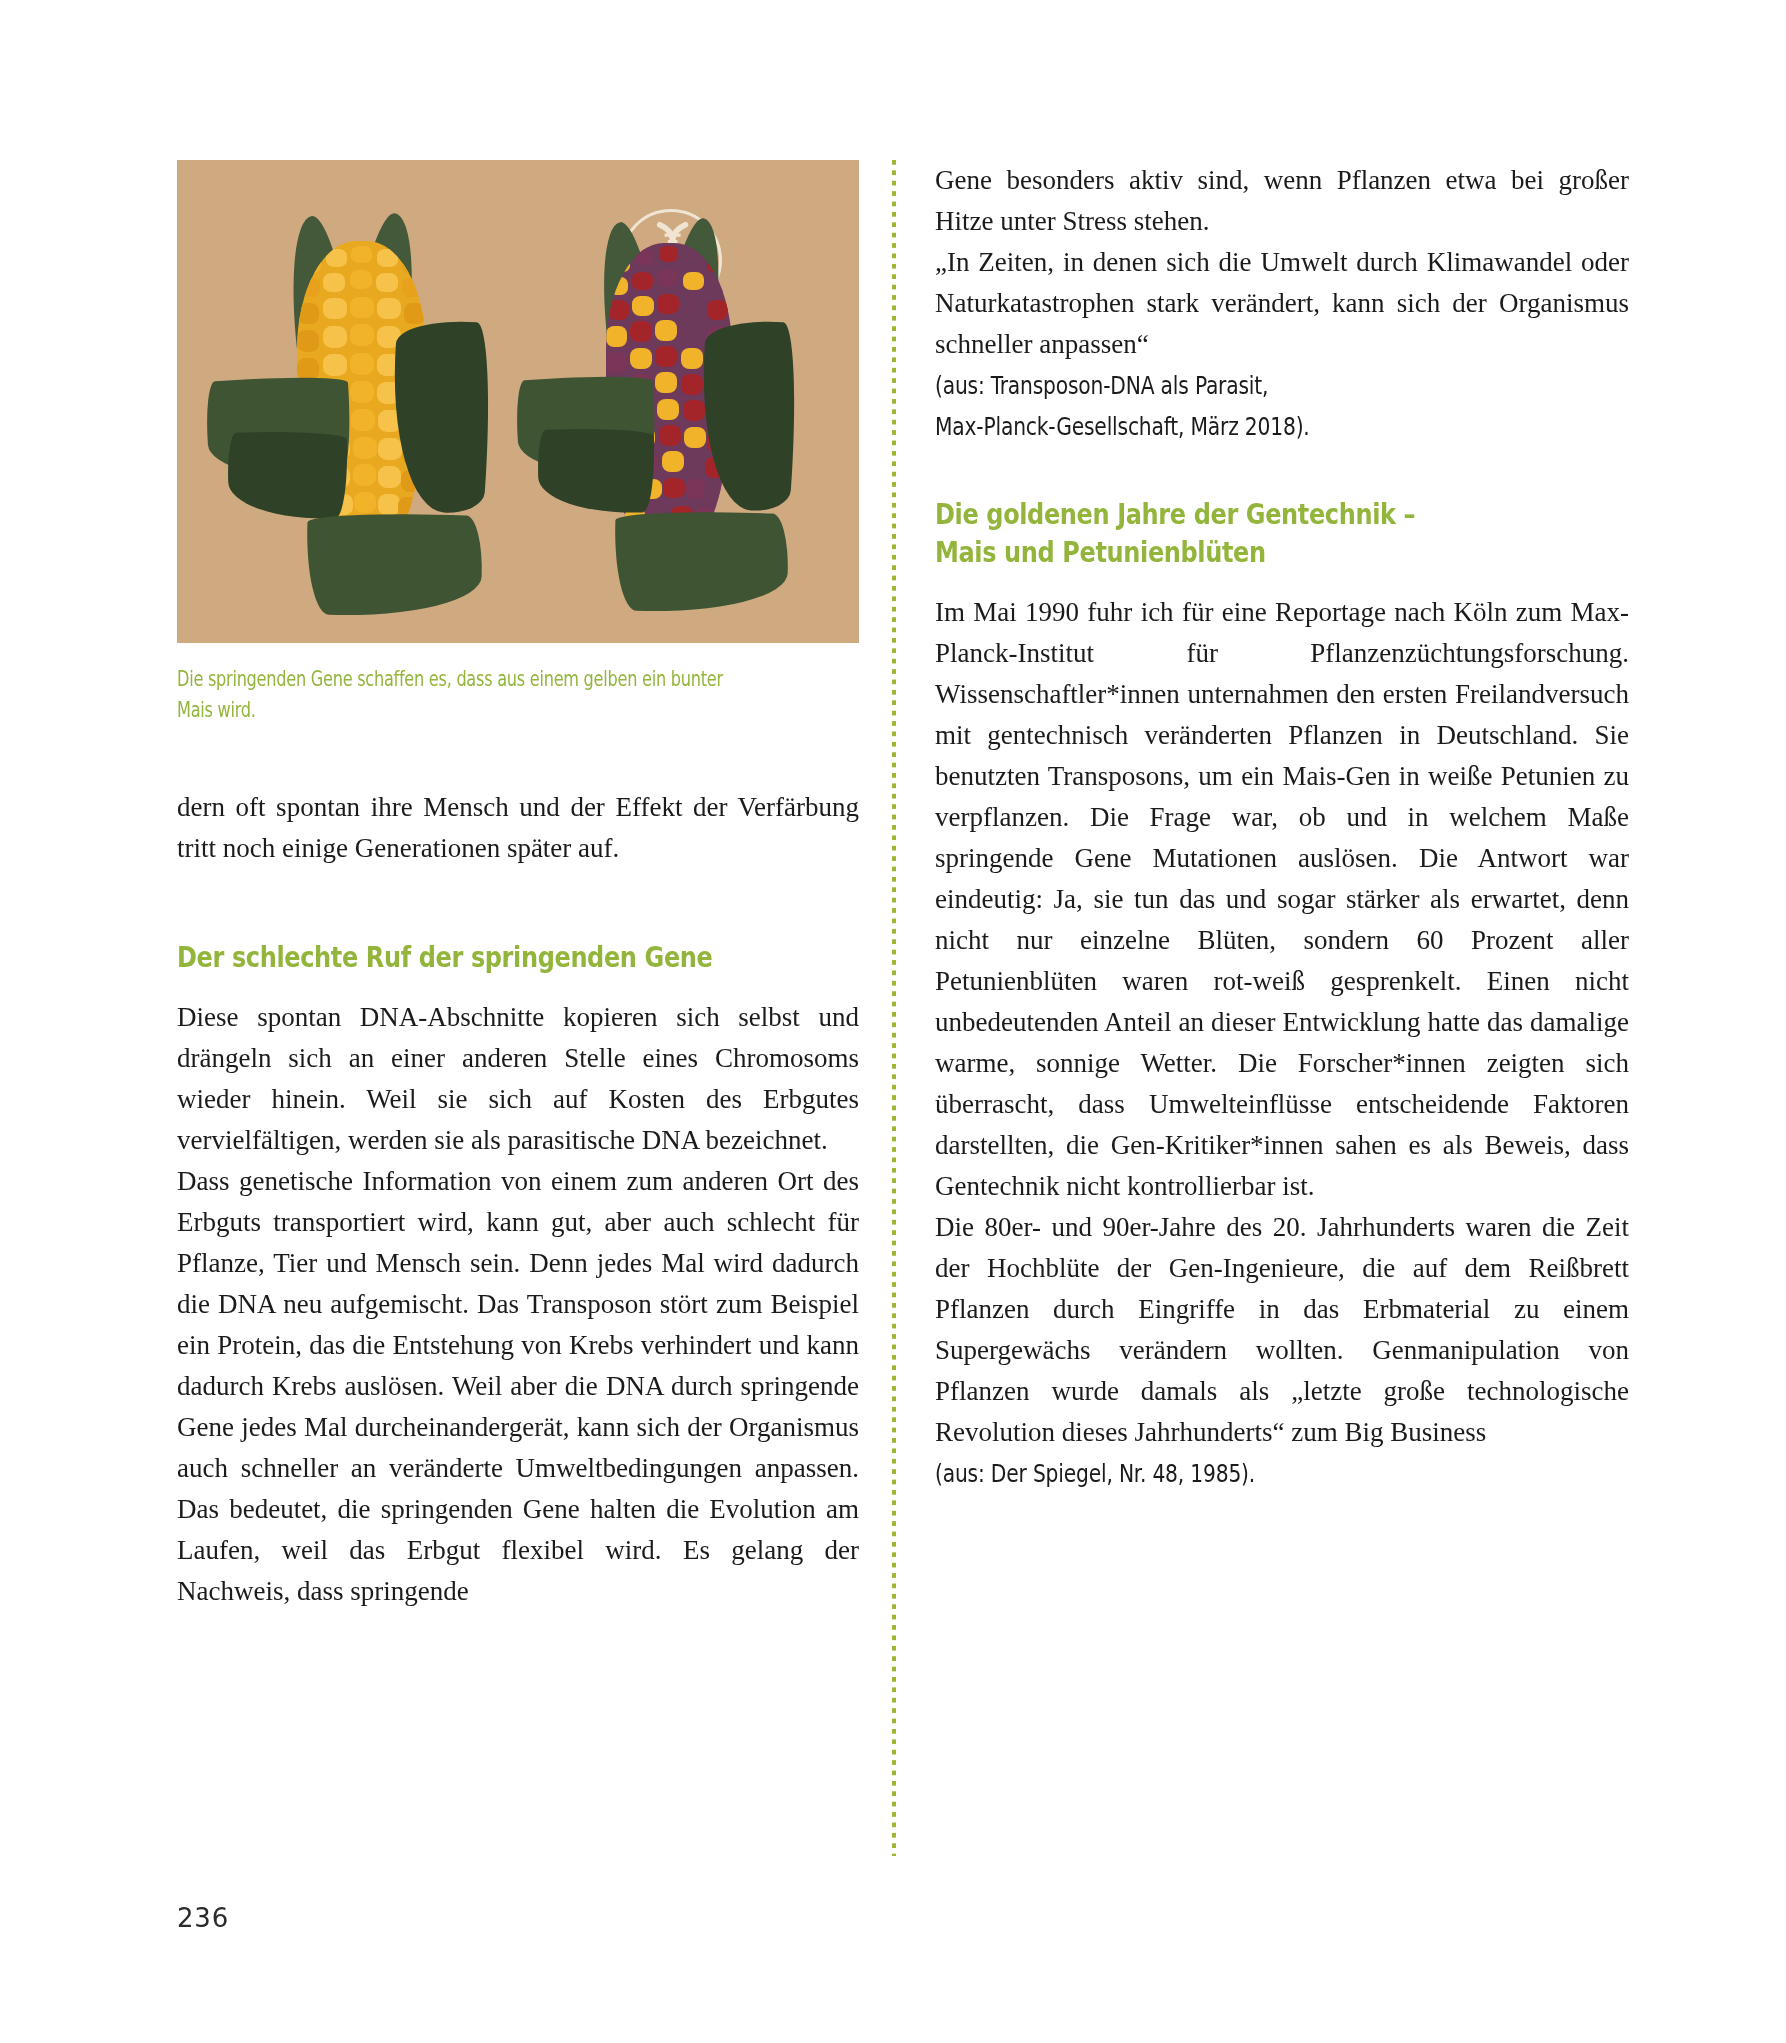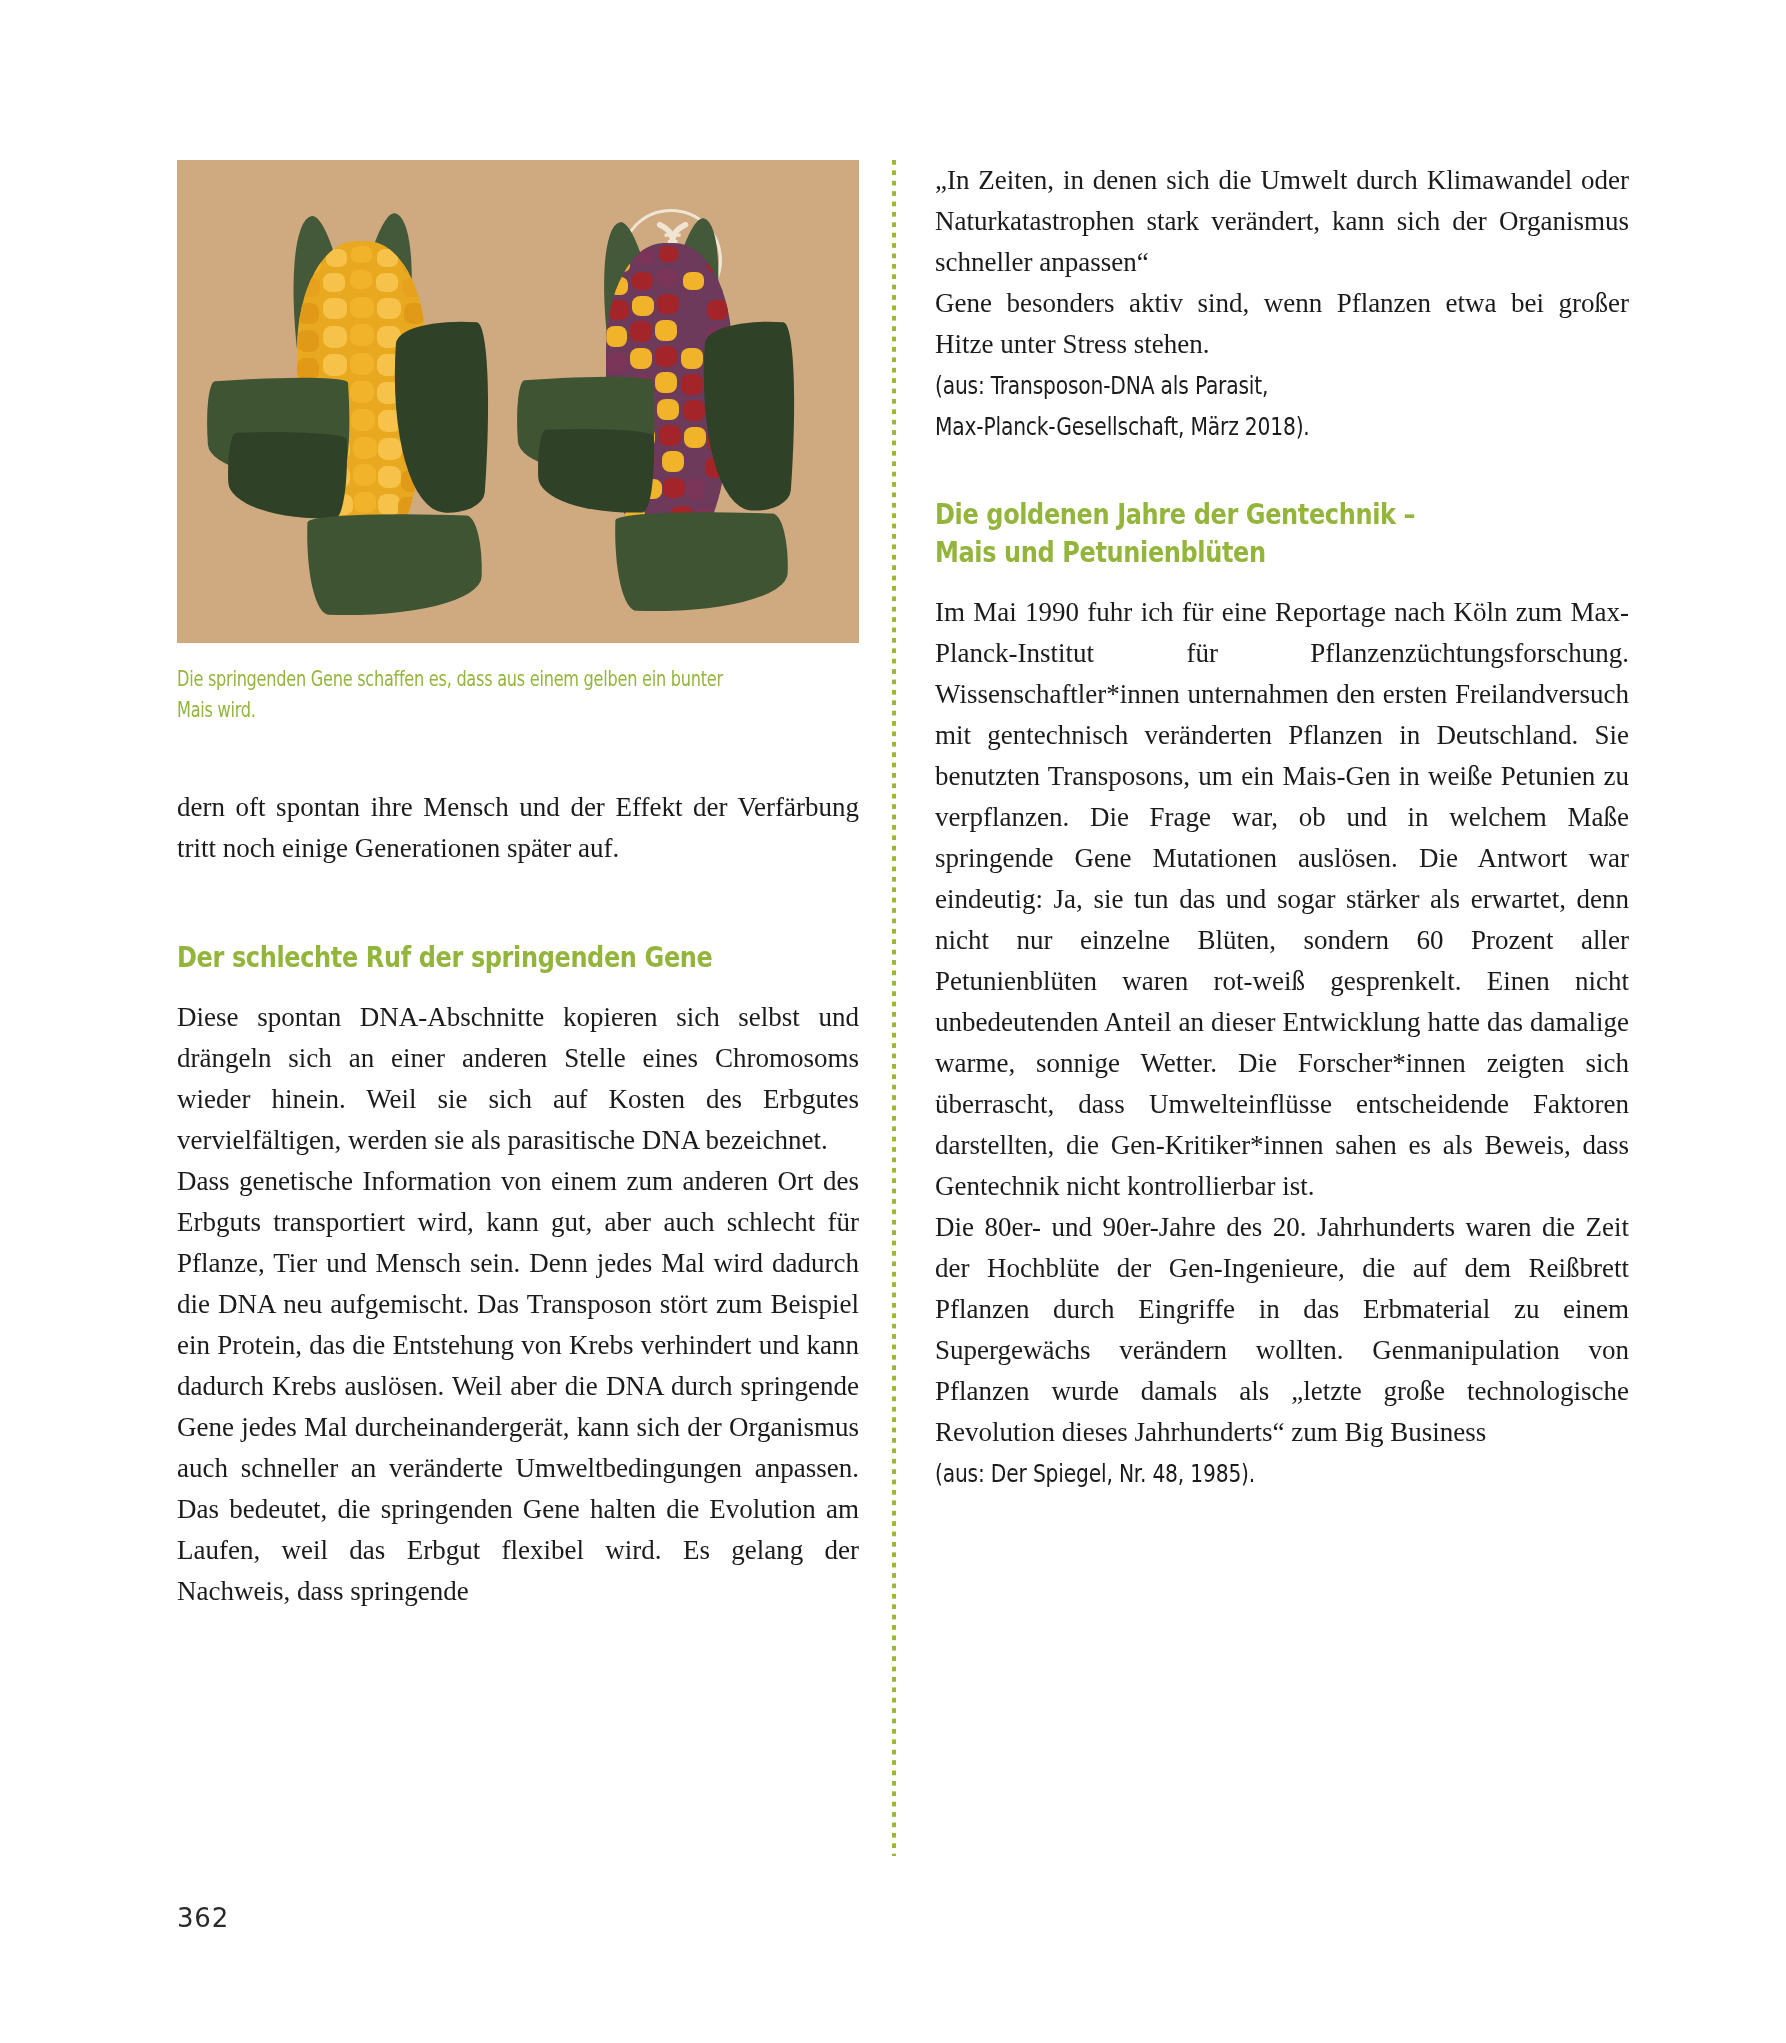--- a/index.html
+++ b/index.html
@@ -420,22 +420,22 @@
       <p>Dass genetische Information von einem zum ande­ren Ort des Erbguts transportiert wird, kann gut, aber auch schlecht für Pflanze, Tier und Mensch sein. Denn jedes Mal wird dadurch die DNA neu aufgemischt. Das Transposon stört zum Beispiel ein Protein, das die Entstehung von Krebs verhin­dert und kann dadurch Krebs auslösen. Weil aber die DNA durch springende Gene jedes Mal durch­einandergerät, kann sich der Organismus auch schneller an veränderte Umweltbedingungen an­passen. Das bedeutet, die springenden Gene halten die Evolution am Laufen, weil das Erbgut flexibel wird. Es gelang der Nachweis, dass springende</p>
     </div>
 
   </div>
 
   <div class="divider"></div>
 
   <div class="col-right">
 
     <div class="body-text">
+      <p>Gene besonders aktiv sind, wenn Pflanzen etwa bei großer Hitze unter Stress stehen.</p>
       <p>„In Zeiten, in denen sich die Umwelt durch Klima­wandel oder Naturkatastrophen stark verändert, kann sich der Organismus schneller anpassen“</p>
-      <p>Gene besonders aktiv sind, wenn Pflanzen etwa bei großer Hitze unter Stress stehen.</p>
     </div>
 
     <div class="citation">
       <div>(aus: Transposon-DNA als Parasit,</div>
       <div>Max-Planck-Gesellschaft, März 2018).</div>
     </div>
 
     <div class="heading-green h-right">
       <div>Die goldenen Jahre der Gentechnik –</div>
       <div>Mais und Petunienblüten</div>
@@ -443,16 +443,16 @@
 
     <div class="body-text">
       <p>Im Mai 1990 fuhr ich für eine Reportage nach Köln zum Max-Planck-Institut für Pflanzenzüchtungs­forschung. Wissenschaftler*innen unternahmen den ersten Freilandversuch mit gentechnisch verän­derten Pflanzen in Deutschland. Sie benutzten Transposons, um ein Mais-Gen in weiße Petunien zu verpflanzen. Die Frage war, ob und in welchem Maße springende Gene Mutationen auslösen. Die Antwort war eindeutig: Ja, sie tun das und sogar stärker als erwartet, denn nicht nur einzelne Blü­ten, sondern 60 Prozent aller Petunienblüten waren rot-weiß gesprenkelt. Einen nicht unbedeutenden Anteil an dieser Entwicklung hatte das damalige warme, sonnige Wetter. Die Forscher*innen zeig­ten sich überrascht, dass Umwelteinflüsse entschei­dende Faktoren darstellten, die Gen-Kritiker*innen sahen es als Beweis, dass Gentechnik nicht kontrol­lierbar ist.</p>
       <p>Die 80er- und 90er-Jahre des 20. Jahrhunderts wa­ren die Zeit der Hochblüte der Gen-Ingenieure, die auf dem Reißbrett Pflanzen durch Eingriffe in das Erbmaterial zu einem Supergewächs verändern wollten. Genmanipulation von Pflanzen wurde da­mals als „letzte große technologische Revolution dieses Jahrhunderts“ zum Big Business</p>
     </div>
 
     <div class="citation">(aus: Der Spiegel, Nr. 48, 1985).</div>
 
   </div>
 
-  <div class="page-number">362</div>
+  <div class="page-number">236</div>
 
 </div>
 
 
 </body></html>

